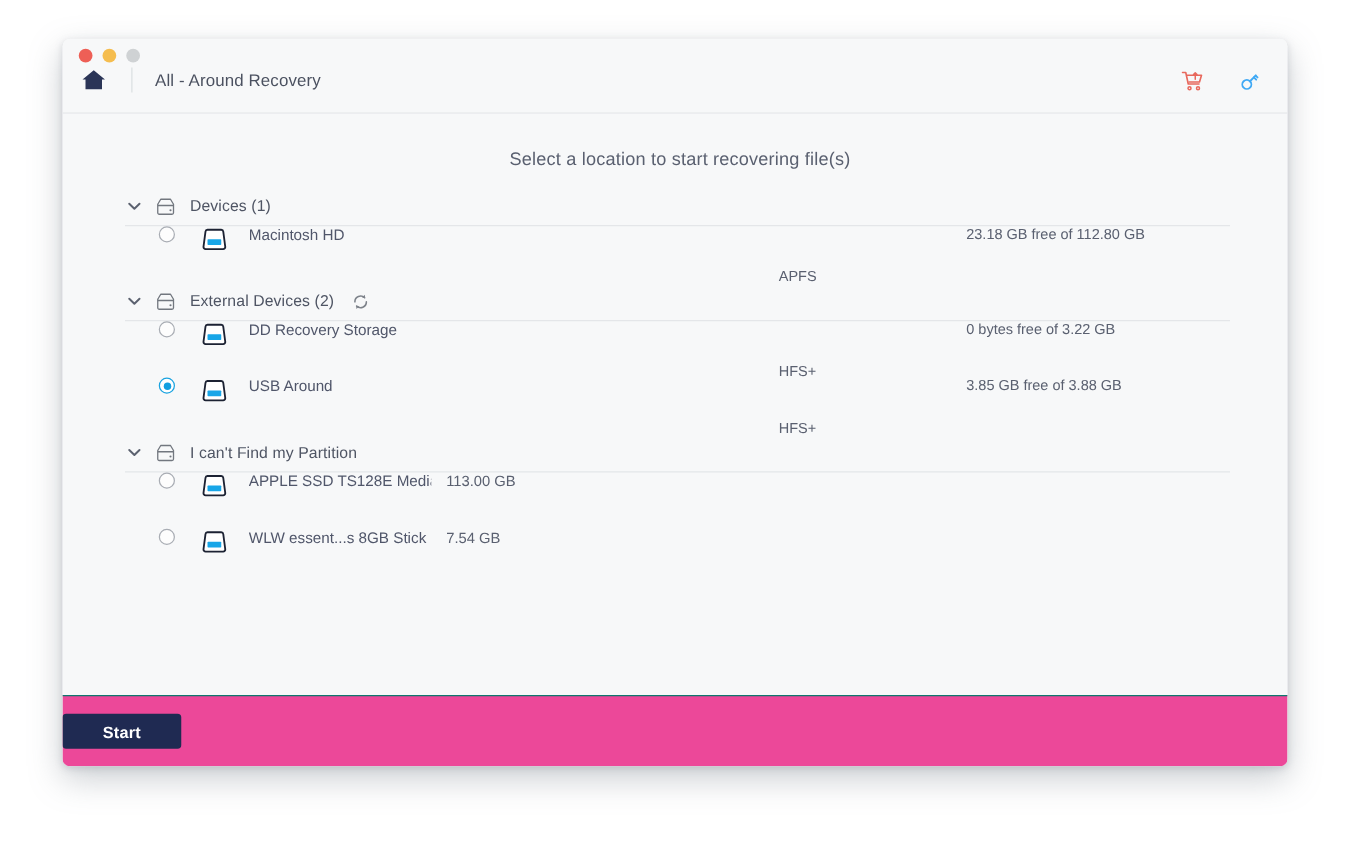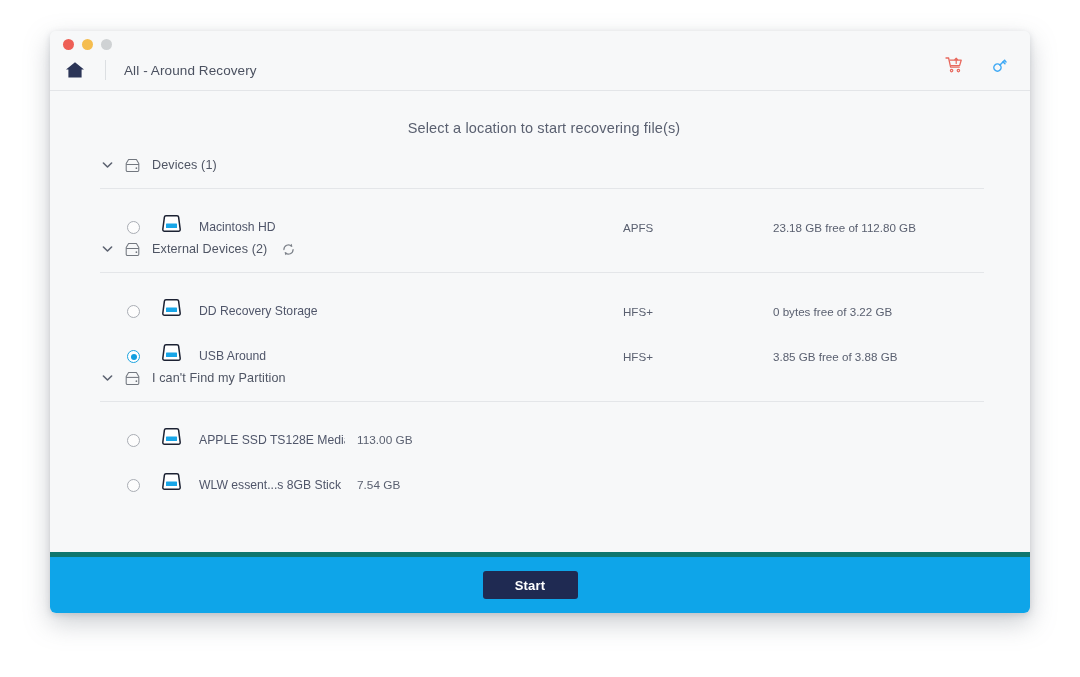--- a/index.html
+++ b/index.html
@@ -50,21 +50,21 @@
     height: 11px;
     border-radius: 50%;
   }
   .dot.red    { background: #ee5f56; }
   .dot.yellow { background: #f5bd4f; }
   .dot.grey   { background: #cfd2d4; }
 
   .tb-left {
     position: absolute;
     left: 14px;
-    top: 26px;
+    top: 20px;
     display: flex;
     align-items: center;
     height: 26px;
   }
   .home-icon {
     width: 22px;
     height: 22px;
     display: flex;
     align-items: center;
     justify-content: center;
@@ -118,21 +118,21 @@
     margin-top: 14px;
     padding: 0 46px 0 50px;
   }
 
   
   .group-head {
     display: flex;
     align-items: center;
     height: 30px;
     border-bottom: 1px solid #e4e6e9;
-    padding-bottom: 8px;
+    padding-bottom: 0;
     cursor: pointer;
   }
   .chev {
     width: 14px;
     margin-right: 10px;
     display: flex;
     align-items: center;
     justify-content: center;
     color: #5c6270;
   }
@@ -155,21 +155,21 @@
     height: 15px;
     display: flex;
     align-items: center;
     justify-content: center;
     cursor: pointer;
   }
 
   
   .row {
     display: flex;
-    align-items: flex-end;
+    align-items: flex-start;
     height: 45px;
     cursor: pointer;
   }
   .radio {
     width: 13px;
     height: 13px;
     border-radius: 50%;
     border: 1px solid #a9adb4;
     background: #fdfdfd;
     box-sizing: border-box;
@@ -243,25 +243,25 @@
     margin-left: 12px;
     font-size: 11.8px;
     color: #5a6070;
   }
   .row.plain .row-name { width: 146px; }
 
   
   .footer {
     flex: 0 0 auto;
     height: 56px;
-    background: #0ea5e9;
-    border-top: 5px solid #0f766e;
-    display: flex;
-    align-items: center;
-    justify-content: center;
+    background: #ec4899;
+    border-top: 1px solid #0f766e;
+    display: flex;
+    align-items: center;
+    justify-content: flex-start;
     padding-right: 20px;
   }
   .start-btn {
     width: 95px;
     height: 28px;
     background: #1f2a52;
     color: #ffffff;
     border: none;
     border-radius: 3px;
     font-family: "Liberation Sans", sans-serif;

